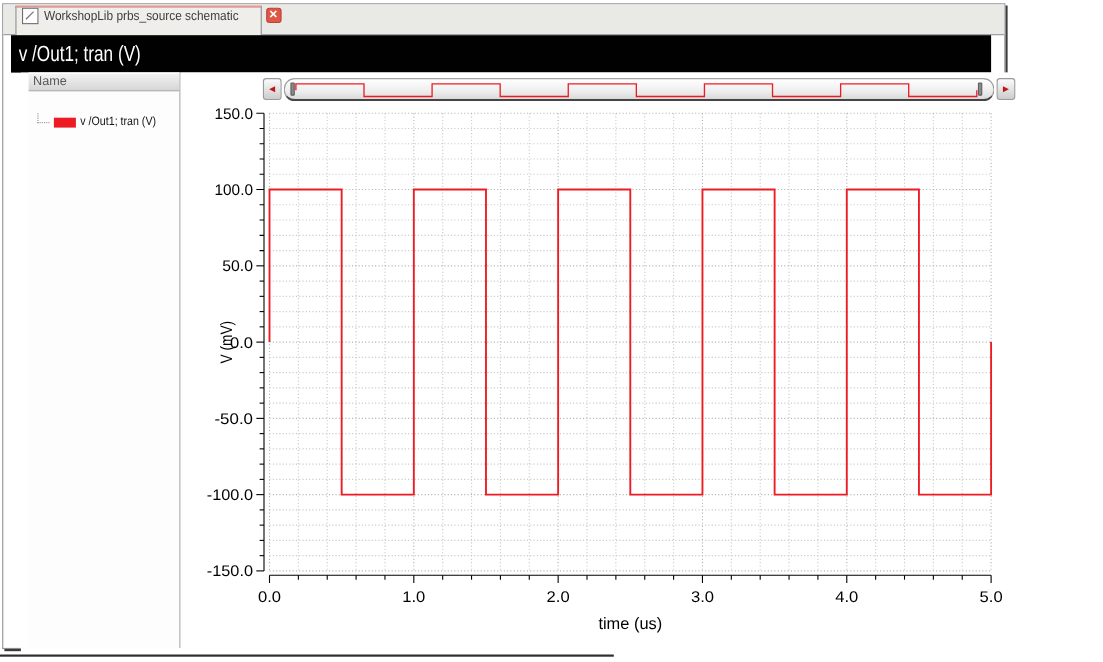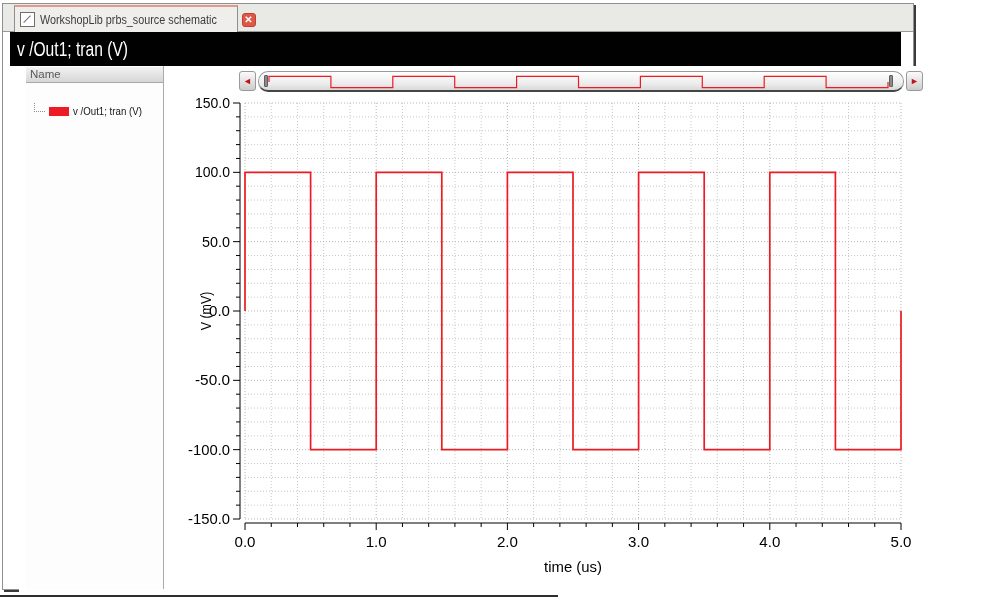--- a/index.html
+++ b/index.html
@@ -12,21 +12,21 @@
 
   .bottom-stray { position:absolute; left:0; top:595px; width:558px; height:2px;
                   background:#2e2e2e; }
 
   
   .tabstrip { position:absolute; left:0; top:0; width:910px; height:28px;
               background:#e9e9e6; border-bottom:1px solid #9a9a9a; }
   .tab { position:absolute; left:11px; top:1px; width:224px; height:27px;
          background:#efeeeb; border:1px solid #8f8f8f; border-bottom:none;
          border-top:2px solid #dc9a92;
-         display:flex; align-items:center; padding:0 5px; gap:5px; }
+         display:flex; padding:0 5px; gap:5px; }
   .tab-icon { width:15px; height:15px; background:#ffffff; border:1px solid #6e6e6e;
               flex:none; }
   .tab-label { font-size:12px; color:#3c3c3c; white-space:nowrap;
                transform:scaleX(0.9); transform-origin:0 50%; }
   .tab-close { width:14px; height:14px; background:#dd5848; border:1px solid #c2402f;
                border-radius:3px; color:#ffffff; font-size:10px; font-weight:bold;
                line-height:12px; text-align:center; flex:none; margin-left:auto;
                cursor:default; }
 
   

